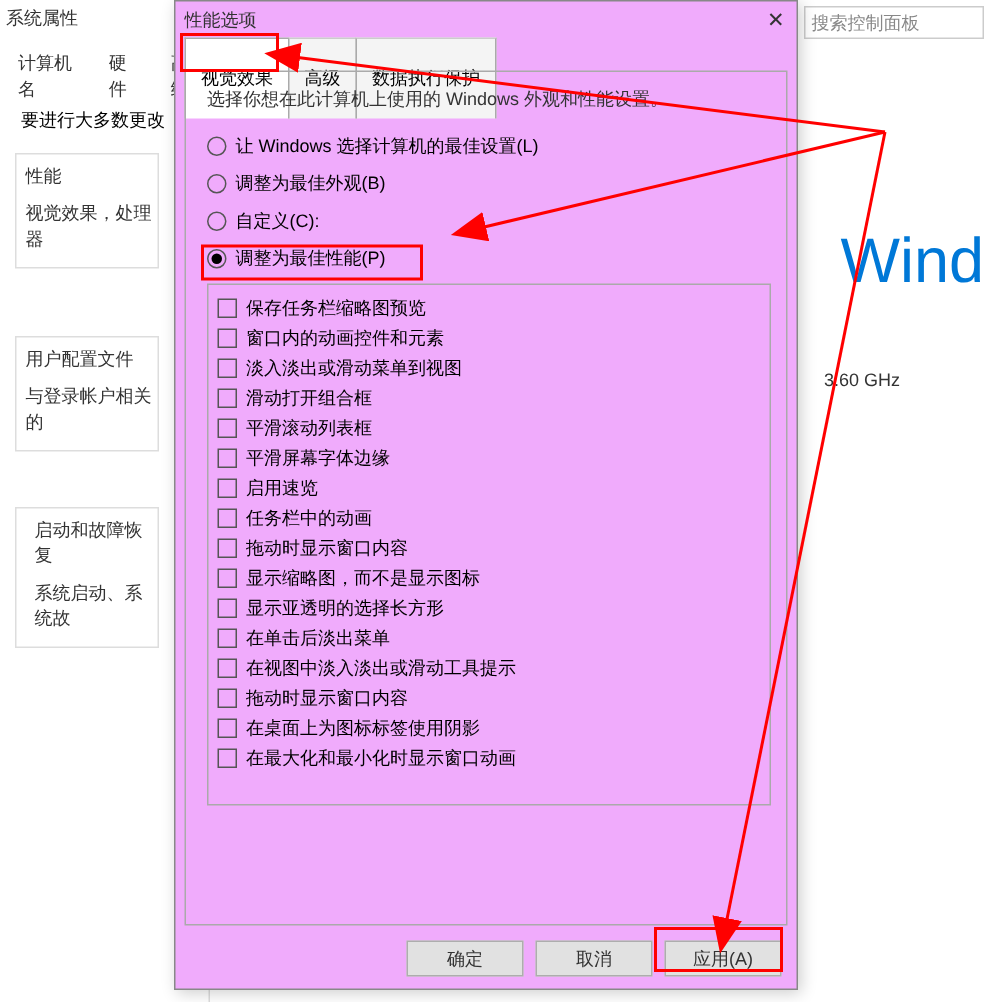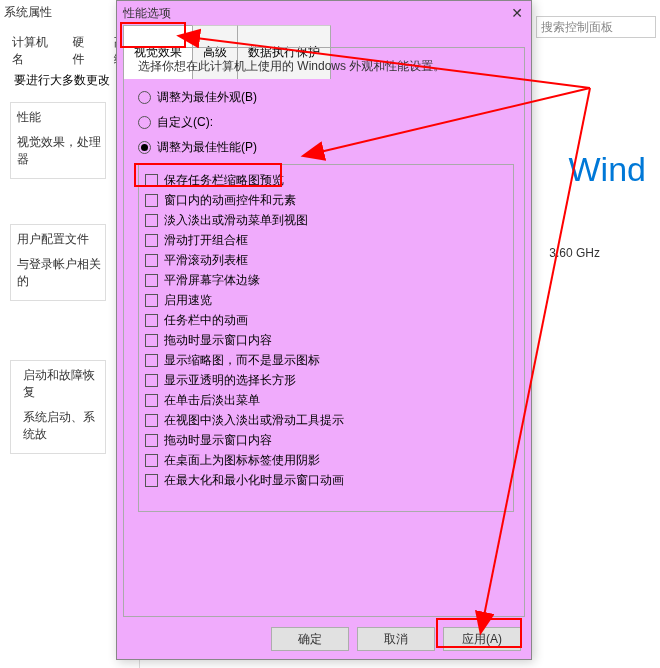--- a/index.html
+++ b/index.html
@@ -5,22 +5,22 @@
   * { box-sizing: border-box; font-family: "Microsoft YaHei", sans-serif; font-size: 12px; }
   body { margin: 0; width: 660px; height: 668px; background: #fff; overflow: hidden; position: relative; }
   .bg-dialog { position: absolute; left: 0; top: 0; width: 140px; height: 668px; background: #fff; border-right: 1px solid #ddd; }
   .bg-title { position: absolute; left: 4px; top: 4px; color: #333; }
   .bg-tabs { position: absolute; left: 0; top: 30px; display: flex; gap: 10px; padding-left: 6px; }
   .bg-tab { padding: 4px 6px; color: #333; }
   .bg-section { position: absolute; left: 10px; border: 1px solid #ddd; width: 96px; padding: 6px 4px 10px 6px; background: #fff; }
   .bg-section-title { color: #333; margin-bottom: 8px; }
   .bg-section-text { color: #333; }
   .right-bg { position: absolute; right: 0; top: 0; width: 130px; height: 668px; background: #fff; }
-  .search { position: absolute; right: 4px; top: 16px; border: 1px solid #ccc; width: 120px; height: 22px; padding: 2px 4px; color: #888; }
-  .brand { position: absolute; right: 14px; top: 150px; font-size: 34px; color: #0078d7; font-weight: normal; font-family: "Segoe UI", sans-serif; }
+  .search { position: absolute; right: 4px; top: 4px; border: 1px solid #ccc; width: 120px; height: 22px; padding: 2px 4px; color: #888; }
+  .brand { position: absolute; right: 4px; top: 150px; font-size: 42px; color: #0078d7; font-weight: normal; font-family: "Segoe UI", sans-serif; }
   .ghz { position: absolute; right: 60px; top: 246px; color: #333; }
 
   .dialog { position: absolute; left: 116px; top: 0; width: 416px; height: 660px; background: #f0abfc; border: 1px solid #888; box-shadow: 2px 2px 10px rgba(0,0,0,0.2); }
   .dlg-title { position: absolute; left: 6px; top: 4px; color: #333; }
   .close-x { position: absolute; right: 8px; top: 4px; font-size: 14px; color: #333; }
   .tabs { position: absolute; left: 6px; top: 24px; display: flex; }
   .tab { padding: 18px 10px; border: 1px solid #aaa; border-bottom: none; background: #fff; margin-right: -1px; }
   .tab.inactive { background: #f4f4f4; border-top: 1px solid #ccc; }
   .tab-body { position: absolute; left: 6px; top: 46px; right: 6px; bottom: 42px; border: 1px solid #aaa; padding: 10px 10px 10px 14px; }
   .intro { color: #333; margin-bottom: 14px; }
@@ -50,21 +50,21 @@
   </div>
   <div style="position:absolute;left:14px;top:72px;">要进行大多数更改</div>
   <div class="bg-section" style="top:102px;">
     <div class="bg-section-title">性能</div>
     <div class="bg-section-text">视觉效果，处理器</div>
   </div>
   <div class="bg-section" style="top:224px;">
     <div class="bg-section-title">用户配置文件</div>
     <div class="bg-section-text">与登录帐户相关的</div>
   </div>
-  <div class="bg-section" style="top:360px;padding-left:12px;">
+  <div class="bg-section" style="top:338px;padding-left:12px;">
     <div class="bg-section-title">启动和故障恢复</div>
     <div class="bg-section-text">系统启动、系统故</div>
   </div>
 </div>
 
 <div class="right-bg">
   <div class="search">搜索控制面板</div>
   <div class="brand">Wind</div>
   <div class="ghz">3.60 GHz</div>
 </div>
@@ -75,20 +75,24 @@
 
   <div class="tabs">
     <div class="tab">视觉效果</div>
     <div class="tab inactive">高级</div>
     <div class="tab inactive">数据执行保护</div>
   </div>
 
   <div class="tab-body">
     <div class="intro">选择你想在此计算机上使用的 Windows 外观和性能设置。</div>
 
+    <div class="radio-row">
+      <div class="radio"></div>
+      <span>让 Windows 选择计算机的最佳设置(L)</span>
+    </div>
     <div class="radio-row">
       <div class="radio"></div>
       <span>调整为最佳外观(B)</span>
     </div>
     <div class="radio-row">
       <div class="radio"></div>
       <span>自定义(C):</span>
     </div>
     <div class="radio-row">
       <div class="radio sel"></div>

